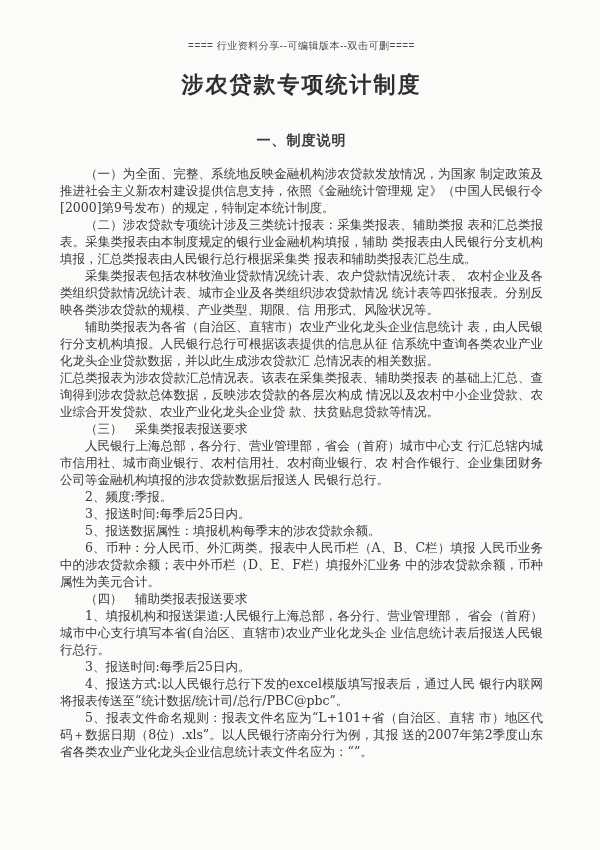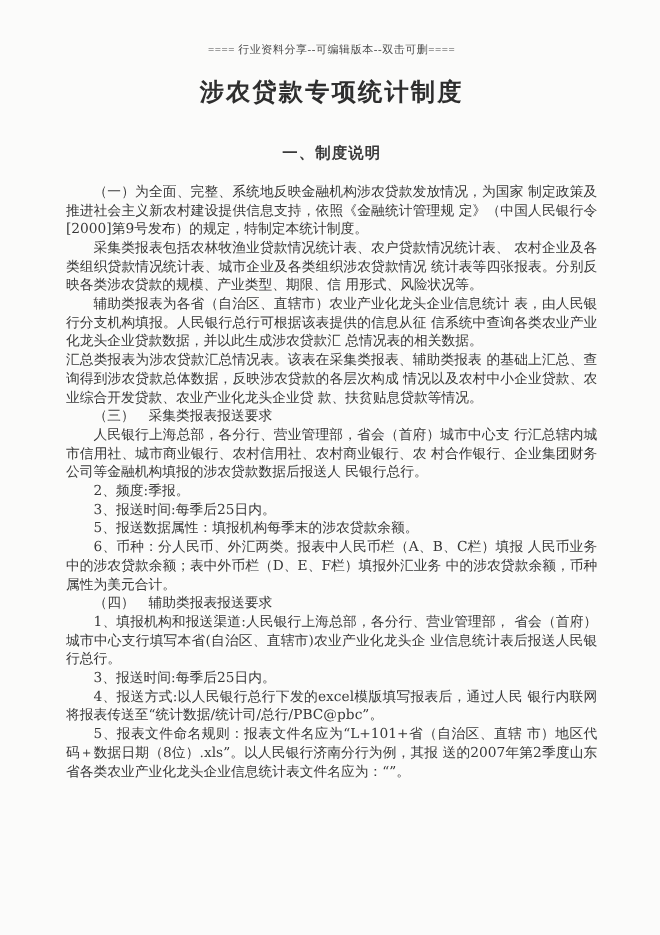--- a/index.html
+++ b/index.html
@@ -16,21 +16,21 @@
     width: 600px;
     height: 850px;
     padding: 40px 57px 0 60px;
   }
   .watermark {
     text-align: center;
     font-size: 10px;
     line-height: 12px;
     color: #4b4b4b;
     letter-spacing: 0.5px;
-    font-family: Liberation Serif, serif;
+    font-family: Liberation Sans, sans-serif;
   }
   .doc-title {
     margin-top: 18px;
     text-align: center;
     font-size: 22px;
     line-height: 30px;
     font-weight: bold;
     color: #2e2e2e;
     letter-spacing: 2px;
     font-family: "DejaVu Sans", "Liberation Sans", sans-serif;
@@ -63,20 +63,21 @@
 <div class="page">
 
   <div class="watermark">==== 行业资料分享--可编辑版本--双击可删====</div>
 
   <h1 class="doc-title">涉农贷款专项统计制度</h1>
 
   <h2 class="section-heading">一、制度说明</h2>
 
   <div class="doc-body">
     <p class="para">（一）为全面、完整、系统地反映金融机构涉农贷款发放情况，为国家 制定政策及推进社会主义新农村建设提供信息支持，依照《金融统计管理规 定》（中国人民银行令[2000]第9号发布）的规定，特制定本统计制度。</p>
+    <p class="para">（二）涉农贷款专项统计涉及三类统计报表：采集类报表、辅助类报 表和汇总类报表。采集类报表由本制度规定的银行业金融机构填报，辅助 类报表由人民银行分支机构填报，汇总类报表由人民银行总行根据采集类 报表和辅助类报表汇总生成。</p>
     <p class="para">采集类报表包括农林牧渔业贷款情况统计表、农户贷款情况统计表、 农村企业及各类组织贷款情况统计表、城市企业及各类组织涉农贷款情况 统计表等四张报表。分别反映各类涉农贷款的规模、产业类型、期限、信 用形式、风险状况等。</p>
     <p class="para">辅助类报表为各省（自治区、直辖市）农业产业化龙头企业信息统计 表，由人民银行分支机构填报。人民银行总行可根据该表提供的信息从征 信系统中查询各类农业产业化龙头企业贷款数据，并以此生成涉农贷款汇 总情况表的相关数据。</p>
     <p class="para no-indent">汇总类报表为涉农贷款汇总情况表。该表在采集类报表、辅助类报表 的基础上汇总、查询得到涉农贷款总体数据，反映涉农贷款的各层次构成 情况以及农村中小企业贷款、农业综合开发贷款、农业产业化龙头企业贷 款、扶贫贴息贷款等情况。</p>
     <p class="para">（三）　采集类报表报送要求</p>
     <p class="para">人民银行上海总部，各分行、营业管理部，省会（首府）城市中心支 行汇总辖内城市信用社、城市商业银行、农村信用社、农村商业银行、农 村合作银行、企业集团财务公司等金融机构填报的涉农贷款数据后报送人 民银行总行。</p>
     <p class="para">2、频度:季报。</p>
     <p class="para">3、报送时间:每季后25日内。</p>
     <p class="para">5、报送数据属性：填报机构每季末的涉农贷款余额。</p>
     <p class="para">6、币种：分人民币、外汇两类。报表中人民币栏（A、B、C栏）填报 人民币业务中的涉农贷款余额；表中外币栏（D、E、F栏）填报外汇业务 中的涉农贷款余额，币种属性为美元合计。</p>
     <p class="para">（四）　辅助类报表报送要求</p>

